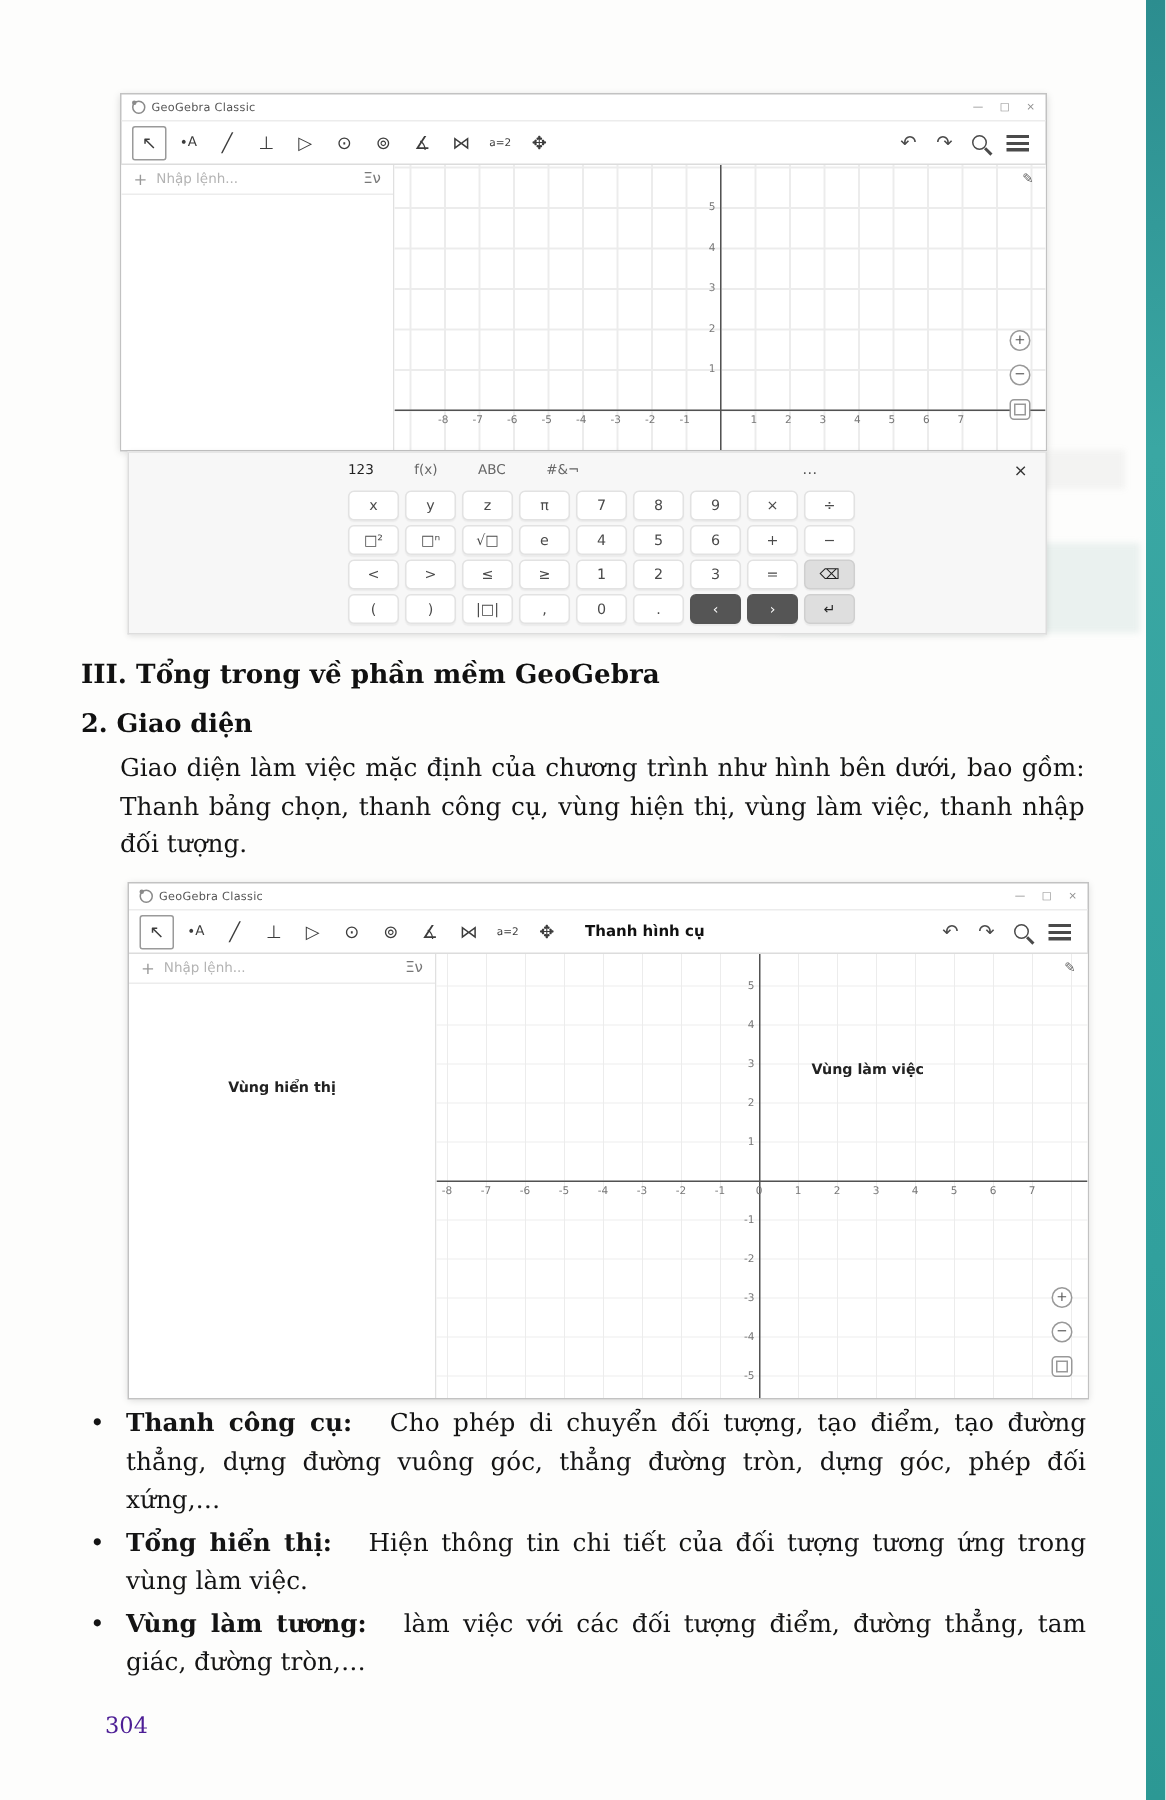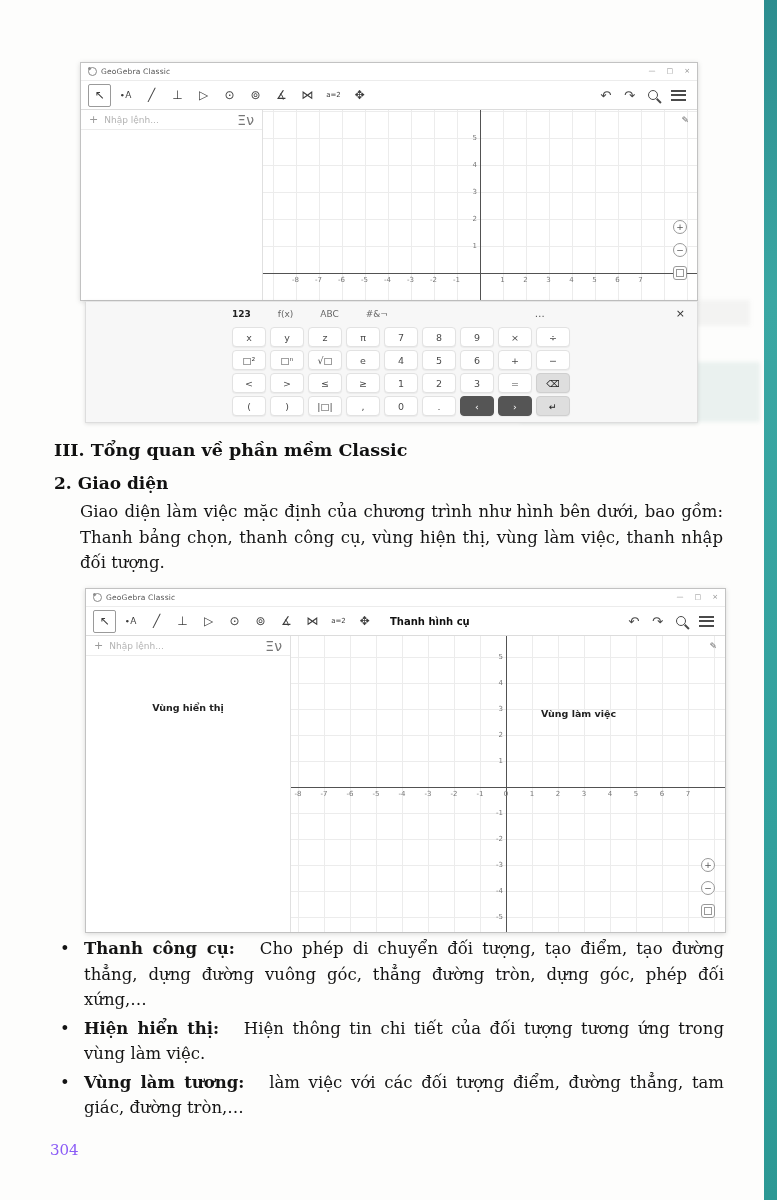--- a/index.html
+++ b/index.html
@@ -43,22 +43,22 @@
 
   .gg-main{display:flex;position:relative;background:#fff}
   .shot1 .gg-main{height:190px}
   .shot2 .gg-main{height:296px}
   .algebra{border-right:1px solid #e0e0e0;background:#fff;display:flex;flex-direction:column}
   .shot1 .algebra{width:182px}
   .shot2 .algebra{width:205px}
   .input-row{height:20px;display:flex;align-items:center;gap:6px;padding:0 8px;border-bottom:1px solid #ececec}
   .plus{font-size:11px;color:#9a9a9a}
   .placeholder{font-size:9px;color:#b3b3b3}
-  .mathkb{margin-left:auto;font-size:14px;color:#777}
-  .panel-label{margin-top:46px;text-align:center;font-size:9.5px;font-weight:bold;color:#222}
+  .mathkb{margin-left:auto;font-size:10px;color:#777}
+  .panel-label{margin-top:64px;text-align:center;font-size:9.5px;font-weight:bold;color:#222}
 
   .plot{flex:1;position:relative;overflow:hidden;background-color:#fff}
   .plot1{background-image:linear-gradient(#ececec 1px,transparent 1px),linear-gradient(90deg,#ececec 1px,transparent 1px);
     background-size:23px 27px;background-position:10px 1px}
   .plot2{background-image:linear-gradient(#ececec 1px,transparent 1px),linear-gradient(90deg,#ececec 1px,transparent 1px);
     background-size:26px 26px;background-position:7px 21px}
   .axis-x{position:absolute;left:0;right:0;height:1px;background:#525252}
   .axis-y{position:absolute;top:0;bottom:0;width:1px;background:#525252}
   .plot1 .axis-x{top:163px}
   .plot1 .axis-y{left:217px}
@@ -81,40 +81,40 @@
   .plot2 .zoom-col{top:222px}
   .zoom-btn{width:14px;height:14px;border:1px solid #999;border-radius:50%;background:#fff;display:flex;align-items:center;justify-content:center;font-size:9px;color:#555}
   .zoom-btn:nth-child(3){border-radius:3px}
   .zoom-btn:nth-child(3)::after{content:'';width:6px;height:6px;border:1px solid #999}
 
   
   .keyboard{position:relative;margin-left:5px;width:613px;background:#f7f7f7;border:1px solid #ddd;border-top:1px solid #e6e6e6;padding-bottom:6px;box-shadow:0 1px 4px rgba(0,0,0,.12)}
   .kb-top{height:23px;display:flex;align-items:center;padding:0 12px 0 146px}
   .kb-tabs{display:flex;gap:27px}
   .kb-tab{font-size:9px;color:#666}
-  .kb-tab:first-child{color:#222;font-weight:bold}
+  .kb-tab:first-child{color:#222;font-weight:normal}
   .kb-more{margin-left:auto;margin-right:130px;font-size:10px;color:#555;letter-spacing:1px}
   .kb-close{font-size:11px;color:#333}
   .kb-keys{display:flex;flex-direction:column;gap:3px;padding-left:146px;margin-top:2px}
   .kb-row{display:flex;gap:4px}
   .kb-key{width:34px;height:20px;border:1px solid #e2e2e2;border-radius:4px;background:#fff;display:flex;align-items:center;justify-content:center;font-size:9.5px;color:#4a4a4a;box-shadow:0 1px 1px rgba(0,0,0,.05)}
   .kb-row:nth-child(3) .kb-key:nth-child(9){background:#dedede;border-color:#cfcfcf;color:#222}
   .kb-row:nth-child(4) .kb-key:nth-child(7),
   .kb-row:nth-child(4) .kb-key:nth-child(8){background:#555;border-color:#555;color:#fff}
   .kb-row:nth-child(4) .kb-key:nth-child(9){background:#dedede;border-color:#cfcfcf;color:#222}
 
   
   .sec-heading{position:absolute;left:54px;top:440px;font-size:17.5px;font-weight:bold;color:#111}
   .sub-heading{position:absolute;left:54px;top:473px;font-size:17px;font-weight:bold;color:#111}
   .intro{position:absolute;left:80px;top:499px;width:643px;font-size:16.5px;line-height:1.55;text-align:justify;color:#141414}
   .bullets{position:absolute;left:57px;top:936px;width:667px;list-style:none;font-size:16.5px;line-height:1.55;color:#141414}
   .bullets li{position:relative;padding-left:27px;text-align:justify;margin-bottom:3px}
   .bullet-marker{position:absolute;left:3px;top:0}
   .term{font-weight:bold;margin-right:16px}
-  .page-num{position:absolute;left:50px;top:1141px;font-size:15px;color:#8b5cf6}
+  .page-num{position:absolute;left:70px;top:1141px;font-size:15px;color:#4c1d95}
 </style>
 </head>
 <body>
 
 <div class="teal-edge"></div>
 <div class="bleed bleed1"></div>
 <div class="bleed bleed2"></div>
 
 <section class="shot shot1">
   <div class="win">
@@ -246,21 +246,21 @@
           <span class="kb-key">0</span>
           <span class="kb-key">.</span>
           <span class="kb-key">‹</span>
           <span class="kb-key">›</span>
           <span class="kb-key">↵</span>
         </div>
     </div>
   </div>
 </section>
 
-<h2 class="sec-heading">III. Tổng quan về phần mềm Classic</h2>
+<h2 class="sec-heading">III. Tổng trong về phần mềm GeoGebra</h2>
 <h3 class="sub-heading">2. Giao diện</h3>
 <p class="intro">Giao diện làm việc mặc định của chương trình như hình bên dưới, bao gồm: Thanh bảng chọn, thanh công cụ, vùng hiện thị, vùng làm việc, thanh nhập đối tượng.</p>
 
 <section class="shot shot2">
   <div class="win">
     <div class="titlebar">
       <span class="gg-logo"></span>
       <span class="app-title">GeoGebra Classic</span>
       <span class="win-controls">
           <span class="win-btn">—</span>
@@ -346,21 +346,21 @@
 </section>
 
 <ul class="bullets">
   <li>
     <span class="bullet-marker">•</span>
     <span class="term">Thanh công cụ:</span>
     <span>Cho phép di chuyển đối tượng, tạo điểm, tạo đường thẳng, dựng đường vuông góc, thẳng đường tròn, dựng góc, phép đối xứng,…</span>
   </li>
   <li>
     <span class="bullet-marker">•</span>
-    <span class="term">Hiện hiển thị:</span>
+    <span class="term">Tổng hiển thị:</span>
     <span>Hiện thông tin chi tiết của đối tượng tương ứng trong vùng làm việc.</span>
   </li>
   <li>
     <span class="bullet-marker">•</span>
     <span class="term">Vùng làm tương:</span>
     <span>làm việc với các đối tượng điểm, đường thẳng, tam giác, đường tròn,…</span>
   </li>
 </ul>
 
 <div class="page-num">304</div>

